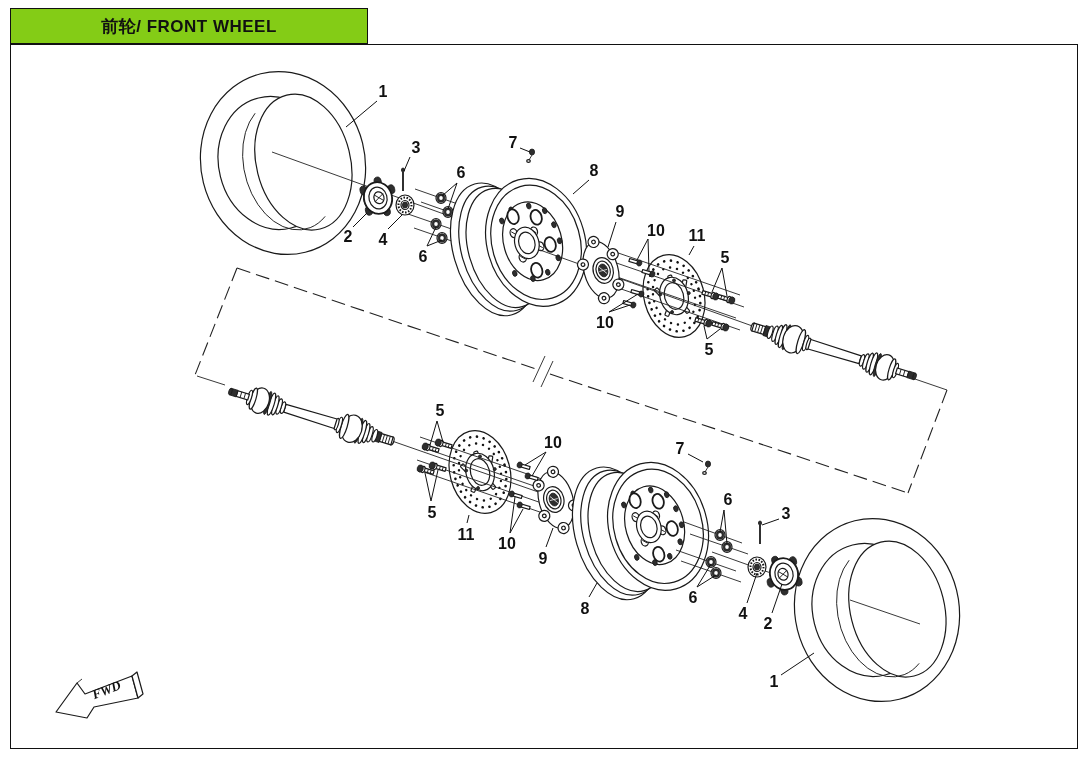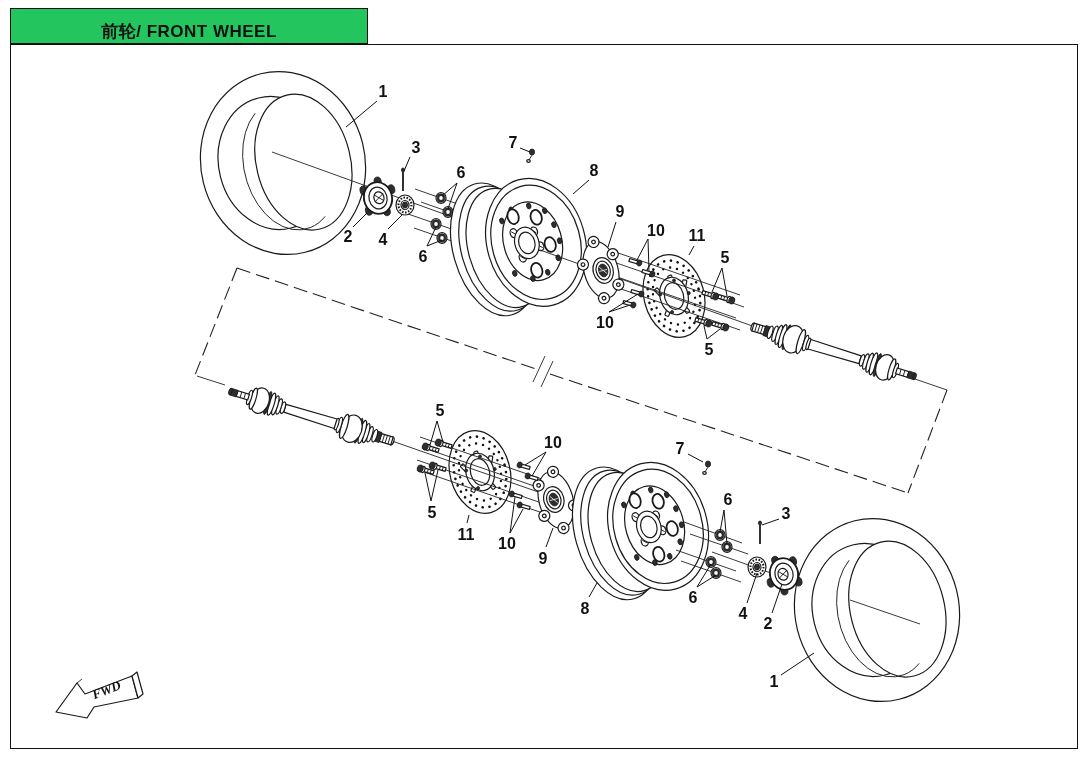--- a/index.html
+++ b/index.html
@@ -1,21 +1,21 @@
 <!DOCTYPE html>
 <html><head>
 <meta charset="utf-8">
 <style>
   html,body{margin:0;padding:0;background:#fff;}
   .page{position:relative;width:1090px;height:760px;background:#fff;overflow:hidden;
         font-family:"Liberation Sans",sans-serif;}
   .main-frame{position:absolute;left:10px;top:44px;width:1066px;height:703px;
         border:1.6px solid #111;background:#fff;}
   .title-box{position:absolute;left:10px;top:8px;width:356px;height:34px;
-        border:1.6px solid #111;background:#22c55e;display:flex;align-items:flex-end;justify-content:center;}
+        border:1.6px solid #111;background:#84cc16;display:flex;align-items:center;justify-content:center;}
   .title-box span{font-weight:bold;font-size:17px;color:#111;letter-spacing:.5px;
         font-family:"Liberation Sans","DejaVu Sans",sans-serif;}
   svg{position:absolute;left:0;top:0;}
   .p{fill:#fff;stroke:#1a1a1a;stroke-width:1.2;stroke-linejoin:round;}
   .pb{fill:#fff;stroke:#1a1a1a;stroke-width:1.8;stroke-linejoin:round;}
   .d{fill:#2e2e2e;stroke:#1a1a1a;stroke-width:.8;}
   .ln{stroke:#222;stroke-width:.9;fill:none;}
   .dash{stroke:#222;stroke-width:1.1;fill:none;stroke-dasharray:14 6;}
   .leader{stroke:#111;stroke-width:1;fill:none;}
   .callout{font:bold 16px "Liberation Sans",sans-serif;fill:#111;

